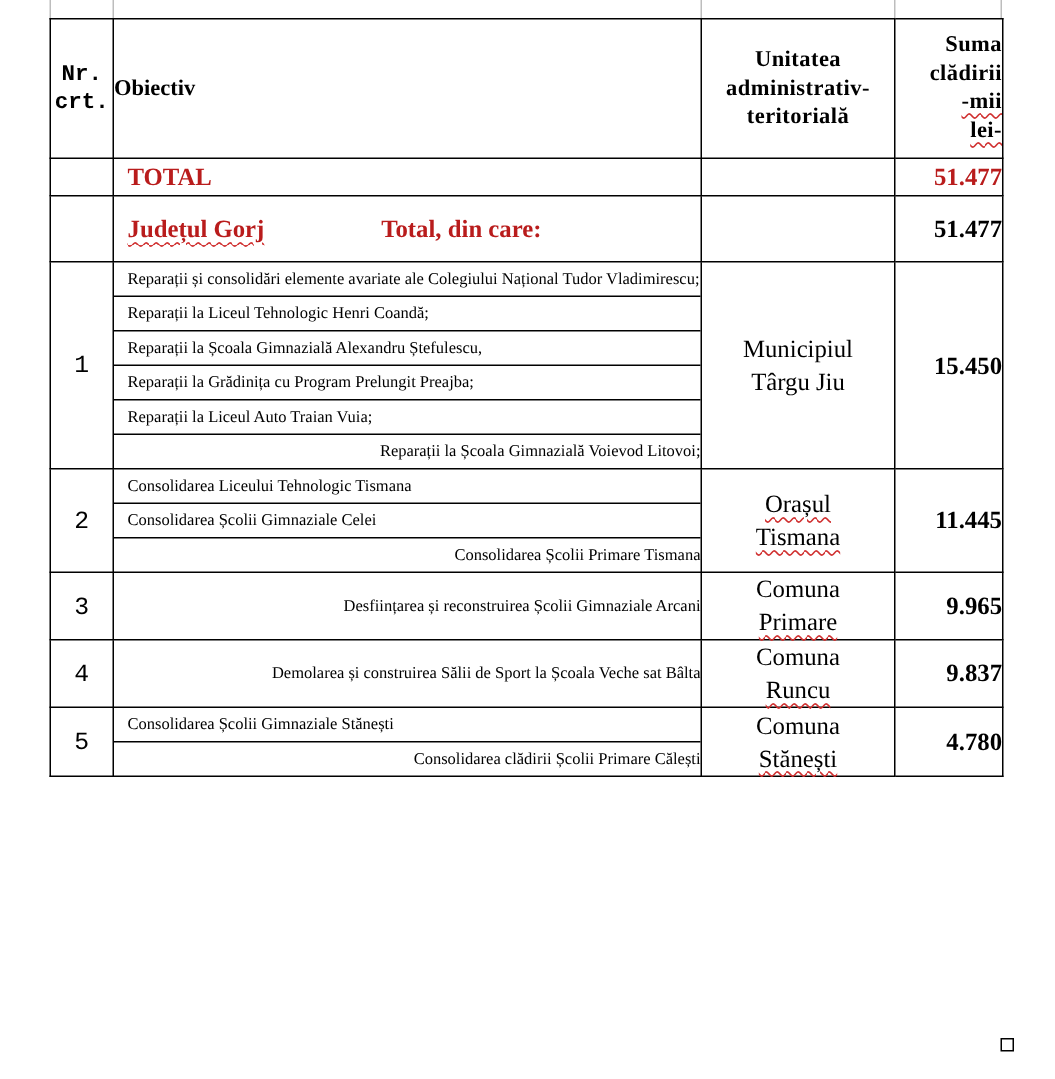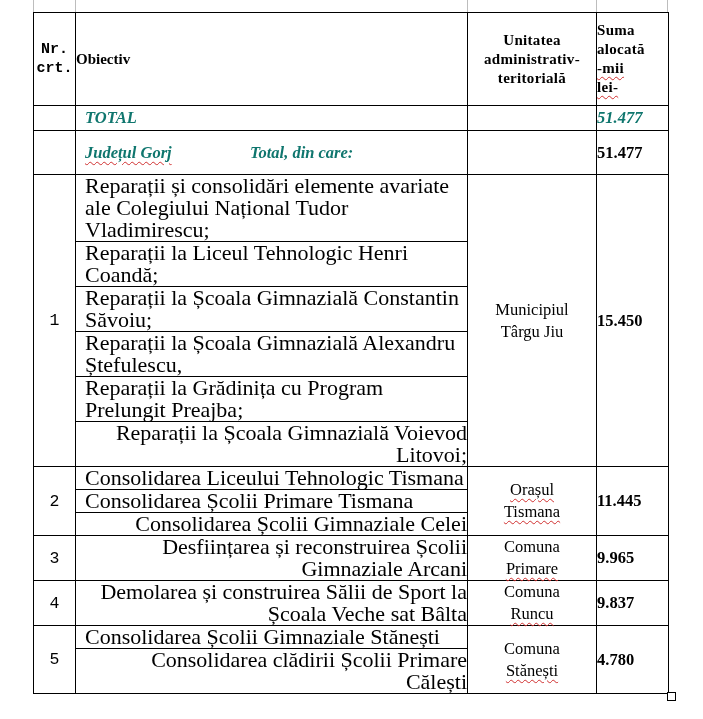--- a/index.html
+++ b/index.html
@@ -3,28 +3,28 @@
   <meta charset="utf-8">
   <style>
     html, body { margin: 0; padding: 0; background: #ffffff; }
     body { width: 703px; height: 719px; position: relative; overflow: hidden;
            font-family: "Liberation Serif", "DejaVu Serif", serif; color: #000; }
     .gray-top { position: absolute; top: 0; height: 12px; border-left: 1px solid #bdbdbd; }
     .tbl { position: absolute; left: 33px; top: 12px; width: 635px; border-collapse: collapse; table-layout: fixed; }
     .tbl td { border: 1px solid #000; padding: 0; vertical-align: middle; }
     .c-nr { width: 42px; text-align: center; font-family: Liberation Mono, monospace; }
     .c-ut { width: 130px; text-align: center; font-family: Liberation Serif, serif; }
-    .c-su { width: 71px; text-align: left; }
+    .c-su { width: 71px; text-align: right; }
     .hdr { font-weight: bold; font-size: 15px; line-height: 19px; }
     .hdr-ob { }
-    .blue { color: #0f766e; font-weight: bold; font-style: italic; }
+    .blue { color: #b91c1c; font-weight: bold; }
     .bold { font-weight: bold; }
     .t16 { font-size: 16.5px; }
     .sub { width: 100%; border-collapse: collapse; table-layout: fixed; }
-    .sub td { border: none; border-bottom: 1px solid #000; padding: 0 0 0 9px; font-size: 22px; line-height: 22px; }
+    .sub td { border: none; border-bottom: 1px solid #000; padding: 0 0 0 9px; font-size: 11px; line-height: 22px; }
     .sub tr:last-child td { border-bottom: none; text-align: right; }
     .wavy { text-decoration: underline wavy #d03030; text-decoration-thickness: 1px; text-underline-offset: 3px; }
     .handle { position: absolute; left: 667px; top: 692px; width: 7px; height: 7px; border: 1px solid #000; background: #fff; }
   </style>
 </head>
 <body>
 
 <div class="gray-top" style="left:33px;"></div>
 <div class="gray-top" style="left:75px;"></div>
 <div class="gray-top" style="left:467px;"></div>
@@ -47,21 +47,21 @@
     <td class="hdr hdr-ob">
       <span>Obiectiv</span>
     </td>
     <td class="c-ut hdr" style="letter-spacing:0.3px;">
       <div>Unitatea</div>
       <div>administrativ-</div>
       <div>teritorială</div>
     </td>
     <td class="c-su hdr" style="letter-spacing:0.3px;">
       <div>Suma</div>
-      <div>alocată</div>
+      <div>clădirii</div>
       <div><span class="wavy">-mii</span></div>
       <div><span class="wavy">lei-</span></div>
     </td>
   </tr>
 
   <tr style="height:25px;">
     <td></td>
     <td class="blue t16" style="padding-left:9px;">
       <span>TOTAL</span>
     </td>
@@ -89,27 +89,27 @@
     <td>
       <table class="sub">
         <tbody>
               <tr>
                 <td>Reparații și consolidări elemente avariate ale Colegiului Național Tudor Vladimirescu;</td>
               </tr>
         <tr>
                 <td>Reparații la Liceul Tehnologic Henri Coandă;</td>
               </tr>
         <tr>
-                <td>Reparații la Școala Gimnazială Constantin Săvoiu;</td>
-              </tr>
-        <tr>
                 <td>Reparații la Școala Gimnazială Alexandru Ștefulescu,</td>
               </tr>
         <tr>
                 <td>Reparații la Grădinița cu Program Prelungit Preajba;</td>
+              </tr>
+        <tr>
+                <td>Reparații la Liceul Auto Traian Vuia;</td>
               </tr>
         <tr>
                 <td>Reparații la Școala Gimnazială Voievod Litovoi;</td>
               </tr>
       </tbody>
           </table>
     </td>
     <td class="c-ut t16" style="line-height:22px;">
       <div>Municipiul</div>
       <div>Târgu Jiu</div>
@@ -119,24 +119,24 @@
 
   <tr>
     <td class="c-nr t16"><span>2</span></td>
     <td>
       <table class="sub">
         <tbody>
               <tr>
                 <td>Consolidarea Liceului Tehnologic Tismana</td>
               </tr>
         <tr>
+                <td>Consolidarea Școlii Gimnaziale Celei</td>
+              </tr>
+        <tr>
                 <td>Consolidarea Școlii Primare Tismana</td>
-              </tr>
-        <tr>
-                <td>Consolidarea Școlii Gimnaziale Celei</td>
               </tr>
       </tbody>
           </table>
     </td>
     <td class="c-ut t16" style="line-height:22px;">
       <div><span class="wavy">Orașul</span></div>
       <div><span class="wavy">Tismana</span></div>
     </td>
     <td class="c-su bold t16"><span>11.445</span></td>
   </tr>

